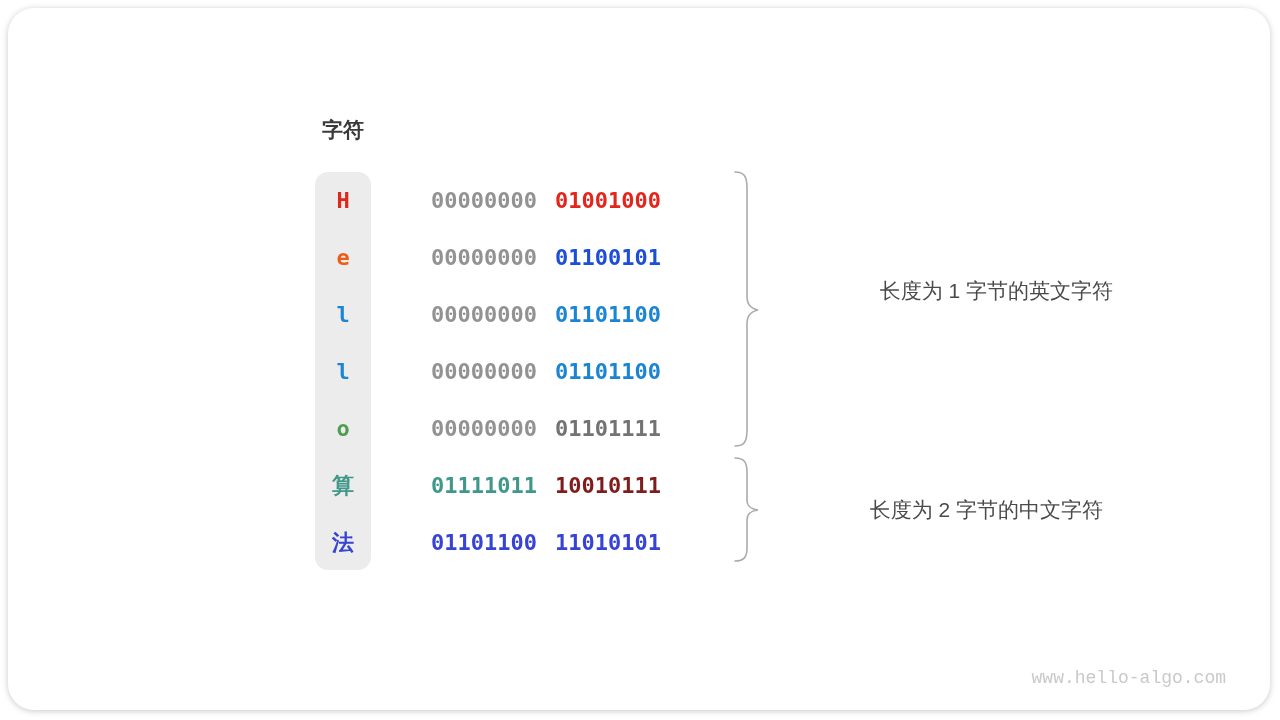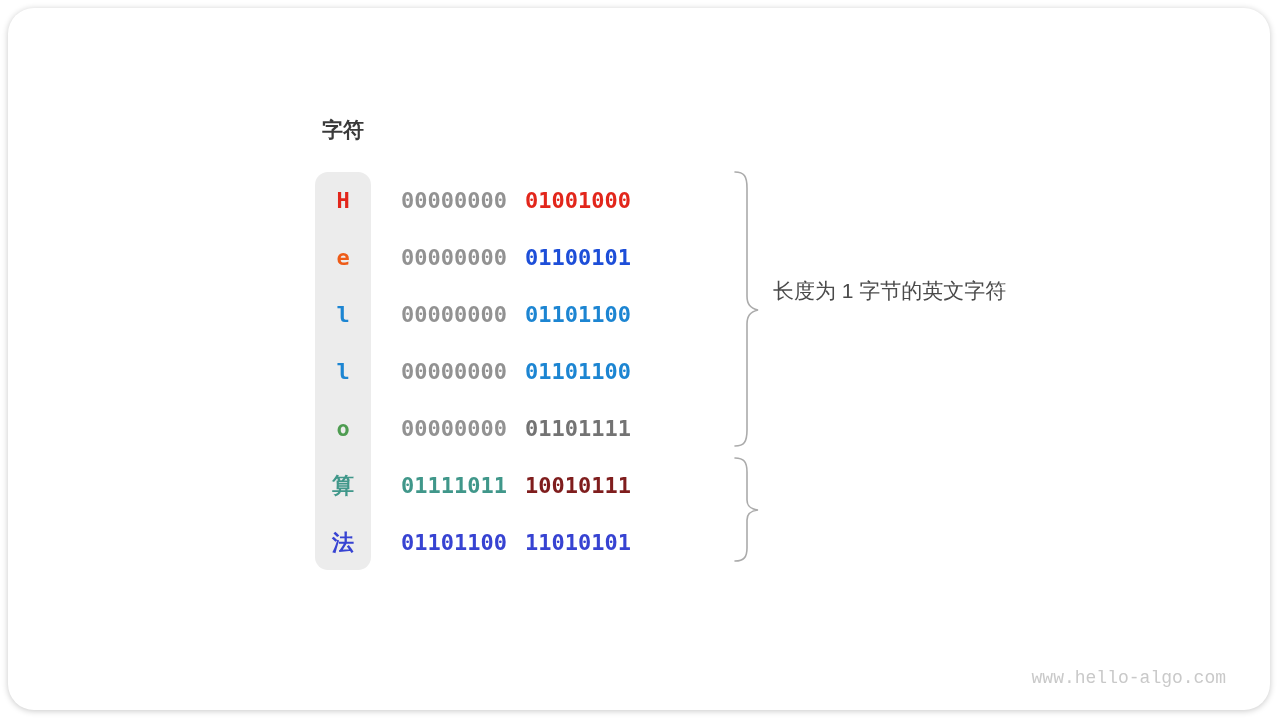--- a/index.html
+++ b/index.html
@@ -22,27 +22,27 @@
     position:absolute;left:307px;top:164px;width:56px;height:398px;
     background:#ececec;border-radius:13px;
   }
   .rows{position:absolute;left:307px;top:164px;width:420px;}
   .row{display:flex;align-items:center;height:57px;}
   .char-cell{
     width:56px;text-align:center;font-size:22px;font-weight:bold;
     font-family:"DejaVu Sans Mono","Liberation Mono",monospace;
   }
   .bin{
-    margin-left:30px;display:flex;gap:18px;
+    margin-left:60px;display:flex;gap:18px;
     font-family:"DejaVu Sans Mono","Liberation Mono",monospace;
     font-size:22px;font-weight:bold;letter-spacing:0px;white-space:nowrap;
   }
   .brace-svg{position:absolute;left:700px;top:150px;}
 
-  .annotation{position:absolute;text-align:left;color:#4a4a4a;font-size:21px;line-height:34px;}
+  .annotation{position:absolute;text-align:right;color:#4a4a4a;font-size:21px;line-height:34px;}
   .ann-1{left:765px;top:266px;width:340px;}
   .ann-2{left:765px;top:485px;width:330px;}
   .ann-sub{color:#9c9c9c;font-weight:bold;}
 
   .watermark{
     position:absolute;right:44px;bottom:22px;
     font-family:Liberation Mono, monospace;
     font-size:18px;color:#c9c9c9;
   }
 </style>
@@ -115,16 +115,19 @@
 
   <svg class="brace-svg" width="70" height="420" viewBox="0 0 70 420">
     <path d="M 27 14 C 36 14 39 18 39 30 L 39 138 C 39 146 42 150 50 152 C 42 154 39 158 39 166 L 39 272 C 39 284 36 288 27 288" fill="none" stroke-width="1.6" stroke-linecap="round" stroke="#ababab"></path>
     <path d="M 27 300 C 36 300 39 304 39 314 L 39 342 C 39 348 42 351 50 352 C 42 353 39 356 39 362 L 39 390 C 39 399 36 403 27 403" fill="none" stroke-width="1.6" stroke-linecap="round" stroke="#ababab"></path>
   </svg>
 
   <div class="annotation ann-1">
     <div>长度为 1 字节的英文字符</div>
   </div>
 
+  <div class="annotation ann-2">
+    <div>长度为 2 字节的中文字符</div>
+  </div>
 
   <div class="watermark">www.hello-algo.com</div>
 
 </div>
 
 </body></html>

